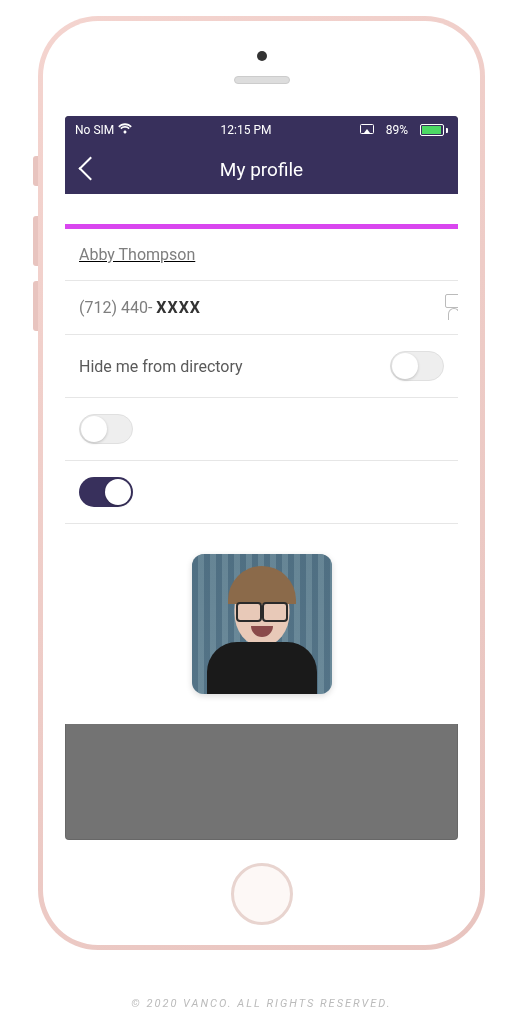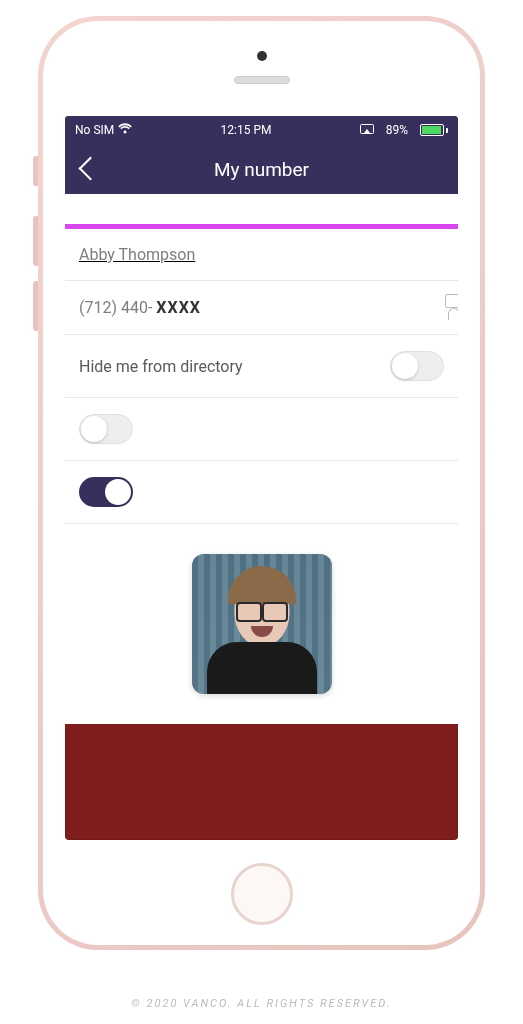--- a/index.html
+++ b/index.html
@@ -48,21 +48,21 @@
       background: #ddd;
       border-radius: 4px;
       border: 1px solid #ccc;
     }
     .screen {
       position: absolute;
       top: 95px;
       left: 22px;
       right: 22px;
       bottom: 105px;
-      background: #7f1d1d;
+      background: #737373;
       border-radius: 4px;
       overflow: hidden;
       box-shadow: inset 0 0 0 1px rgba(0,0,0,0.1);
     }
     .home-button {
       position: absolute;
       bottom: 20px;
       left: 50%;
       transform: translateX(-50%);
       width: 62px;
@@ -402,21 +402,21 @@
             <span class="batt-outline">
                 <span class="batt-fill"></span>
               </span>
             <span class="batt-tip"></span>
           </span>
         </div>
       </div>
 
       <div class="nav-bar">
         <div class="back-chevron"></div>
-        <div class="nav-title">My number</div>
+        <div class="nav-title">My profile</div>
       </div>
 
       <div class="content">
 
         <div class="row">
           <span class="row-label">Abby Thompson</span>
         </div>
 
 
         <div class="row phone-row">

